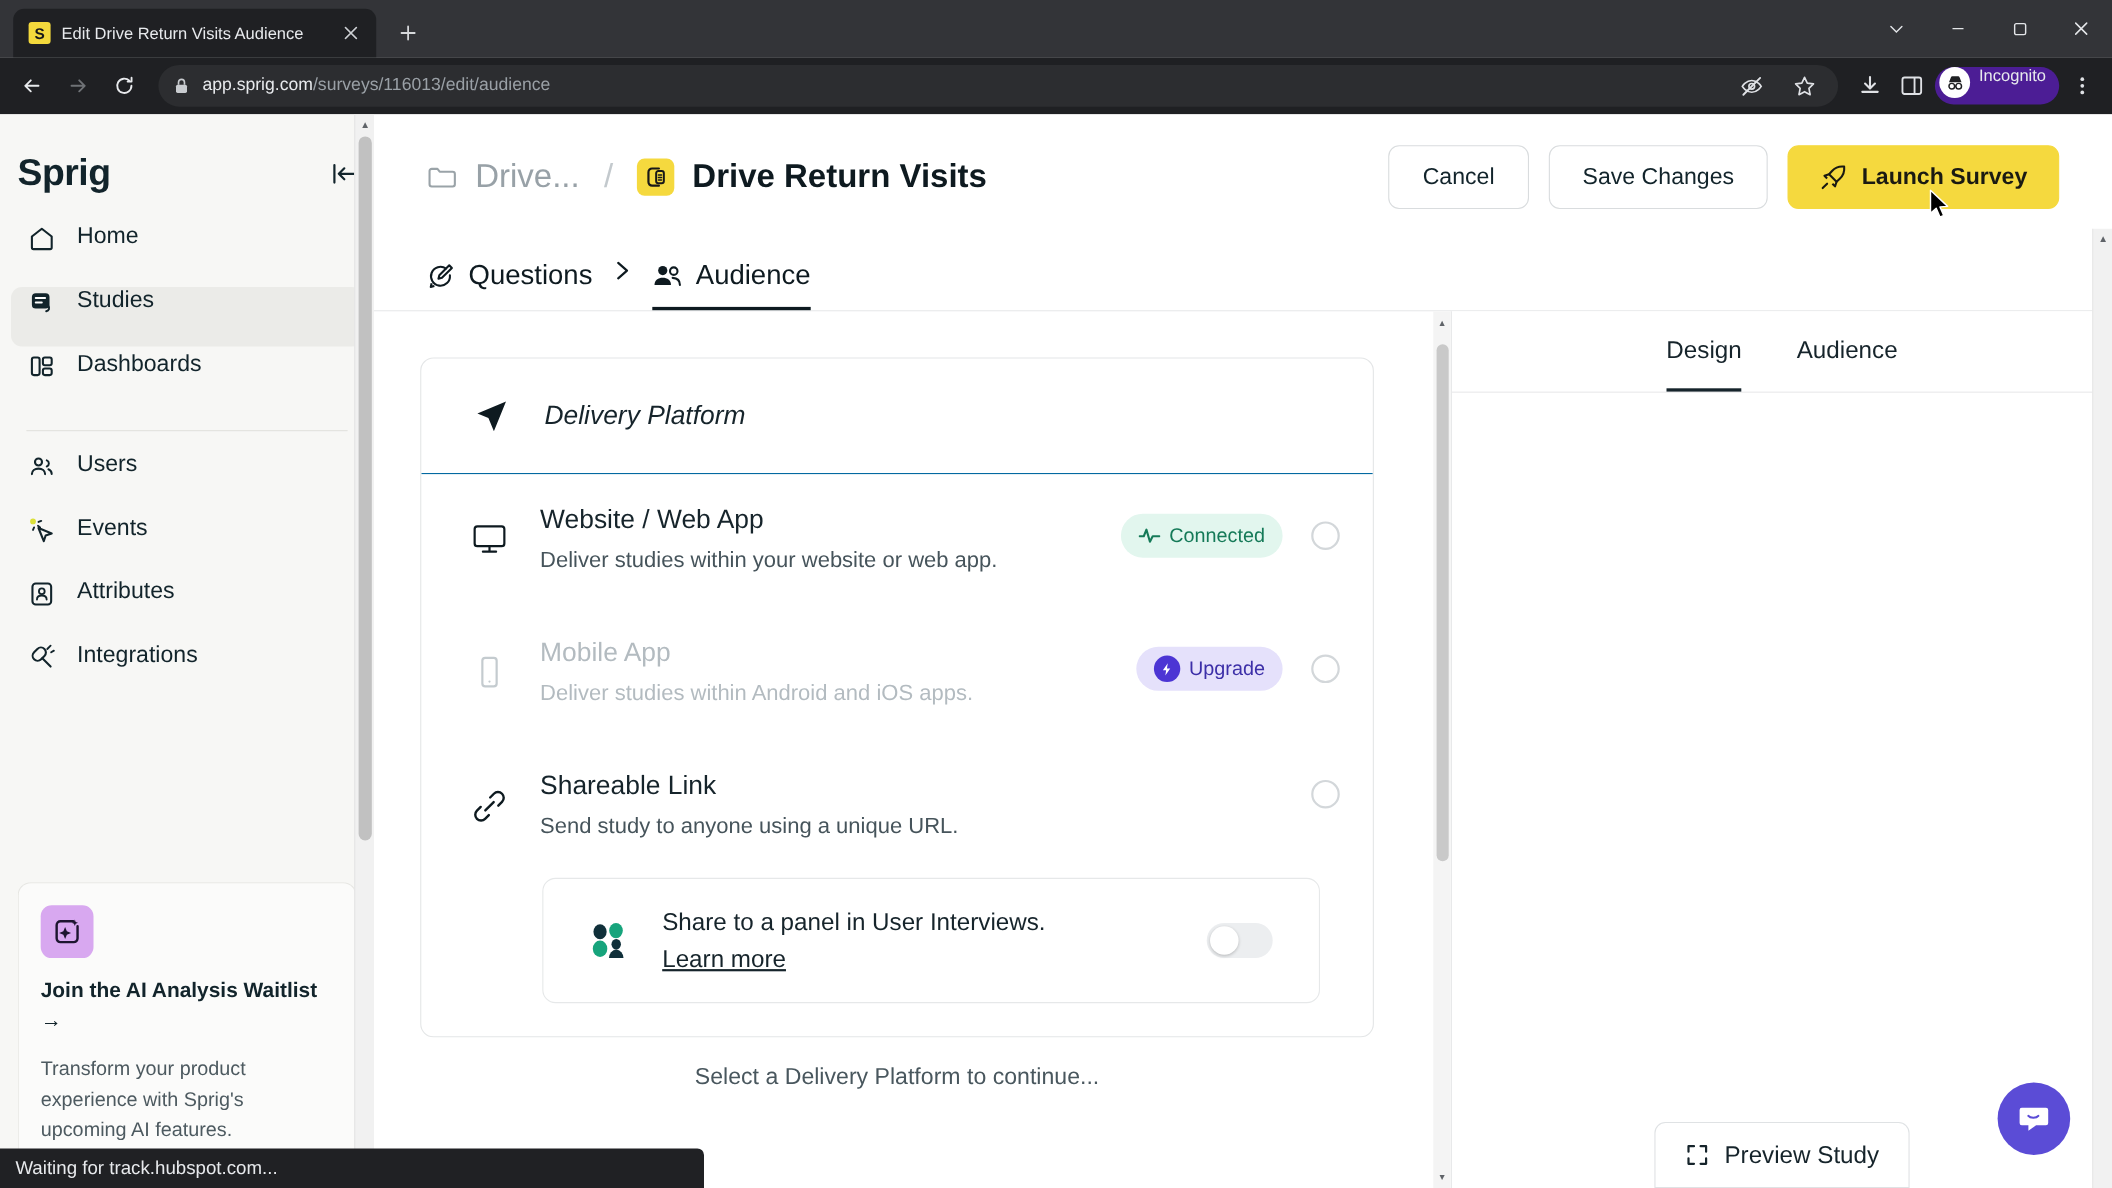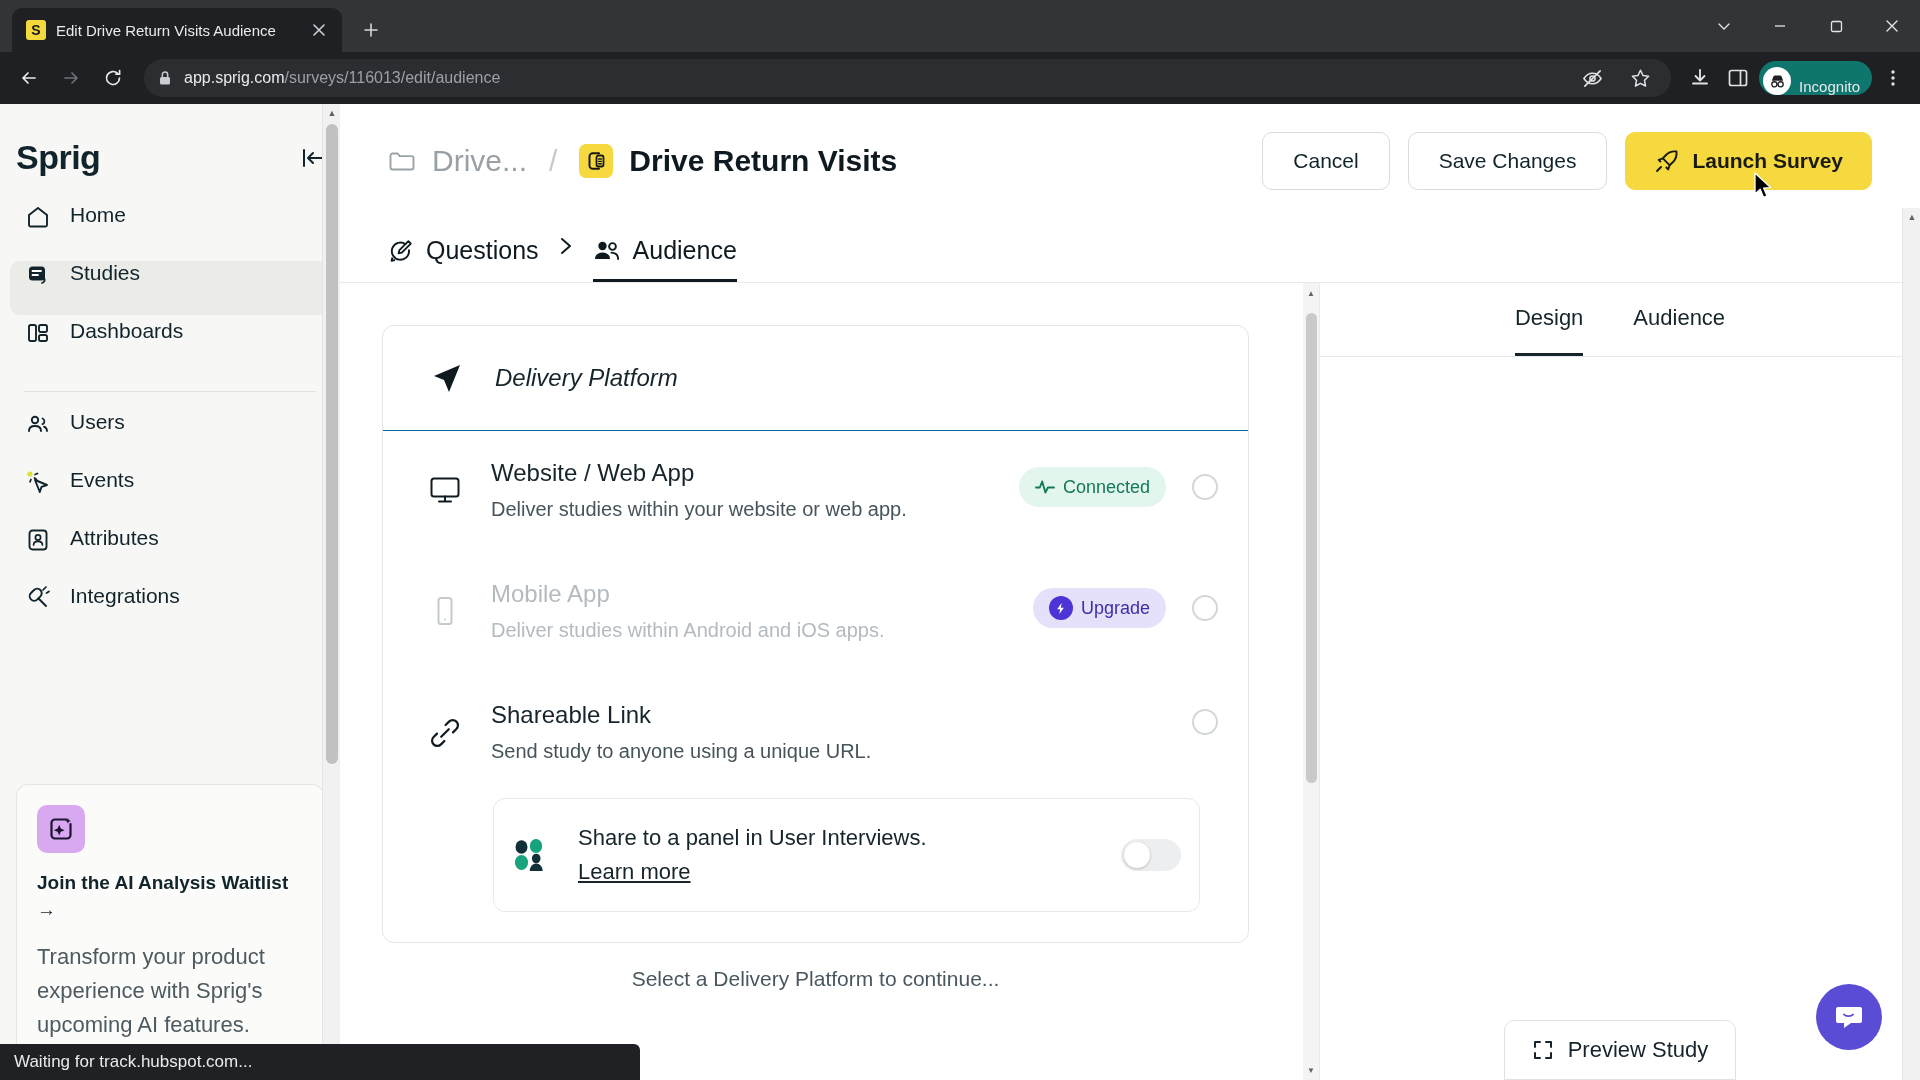--- a/index.html
+++ b/index.html
@@ -75,23 +75,23 @@
     font-size: 16px; color: #9aa0a6; white-space: nowrap;
     overflow: hidden; text-overflow: ellipsis;
   }
   .omni-url .host { color: #e8eaed; }
   .omni-right { margin-left: auto; display: flex; align-items: center; gap: 14px; }
   .tb-icon {
     width: 34px; height: 34px; display: flex; align-items: center;
     justify-content: center; color: #dfe1e5;
   }
   .incognito-pill {
-    display: flex; align-items: flex-end; gap: 8px;
+    display: flex; align-items: flex-start; gap: 8px;
     height: 34px; padding: 0 12px 0 4px; border-radius: 17px;
-    background: #0f766e; color: #e8eaed; font-size: 15px;
+    background: #4c1d95; color: #e8eaed; font-size: 15px;
   }
   .incognito-avatar {
     width: 28px; height: 28px; border-radius: 50%;
     background: #ffffff; color: #1f2023;
     display: flex; align-items: center; justify-content: center;
   }
 
   
   .viewport {
     position: absolute; left: 0; top: 104px;
@@ -136,21 +136,21 @@
     width: 48px; height: 48px; border-radius: 10px;
     background: #d8a8f0;
     display: flex; align-items: center; justify-content: center;
     margin-bottom: 16px;
   }
   .ai-title {
     font-size: 19px; font-weight: 600; color: #12242b;
     line-height: 1.45; margin-bottom: 16px;
   }
   .ai-desc {
-    font-size: 22px; color: #4d5a60; line-height: 1.55;
+    font-size: 18px; color: #4d5a60; line-height: 1.55;
     margin-bottom: 18px;
   }
   .ai-dismiss { font-size: 17px; color: #8a9299; }
 
   
   .sb-scroll {
     position: absolute; right: 0; top: 0; width: 18px; height: 100%;
     background: #f1f1f1; border-left: 1px solid #e4e4e4;
   }
   .sb-arrow {
@@ -252,21 +252,21 @@
   }
   .radio {
     width: 26px; height: 26px; border-radius: 50%;
     border: 2px solid #d3d7da; flex: 0 0 26px;
   }
 
   .ui-panel {
     margin: 4px 48px 30px 110px;
     border: 1px solid #e6e8e9; border-radius: 12px;
     display: flex; align-items: center; gap: 26px;
-    padding: 26px 18px;
+    padding: 26px 42px;
   }
   .ui-text { flex: 1 1 auto; }
   .ui-title { font-size: 22px; color: #16242b; margin-bottom: 8px; }
   .ui-link { font-size: 22px; color: #16242b; text-decoration: underline; }
   .toggle {
     width: 60px; height: 32px; border-radius: 16px; background: #eceef0;
     position: relative; flex: 0 0 60px;
   }
   .toggle-knob {
     position: absolute; left: 3px; top: 3px;

